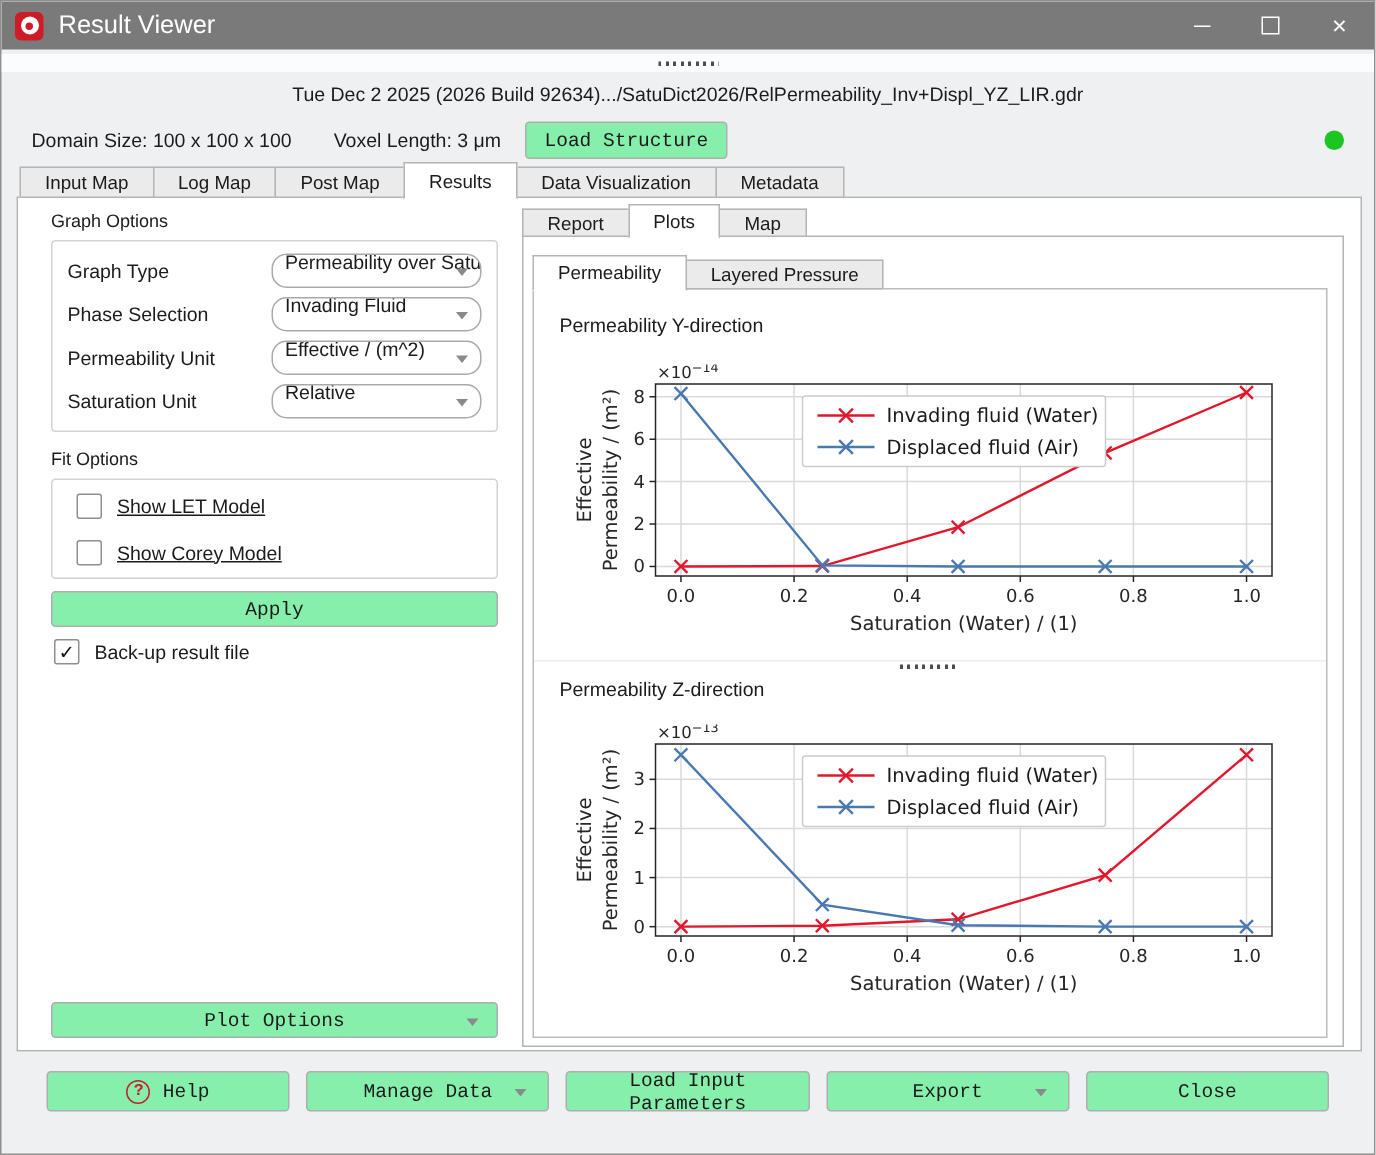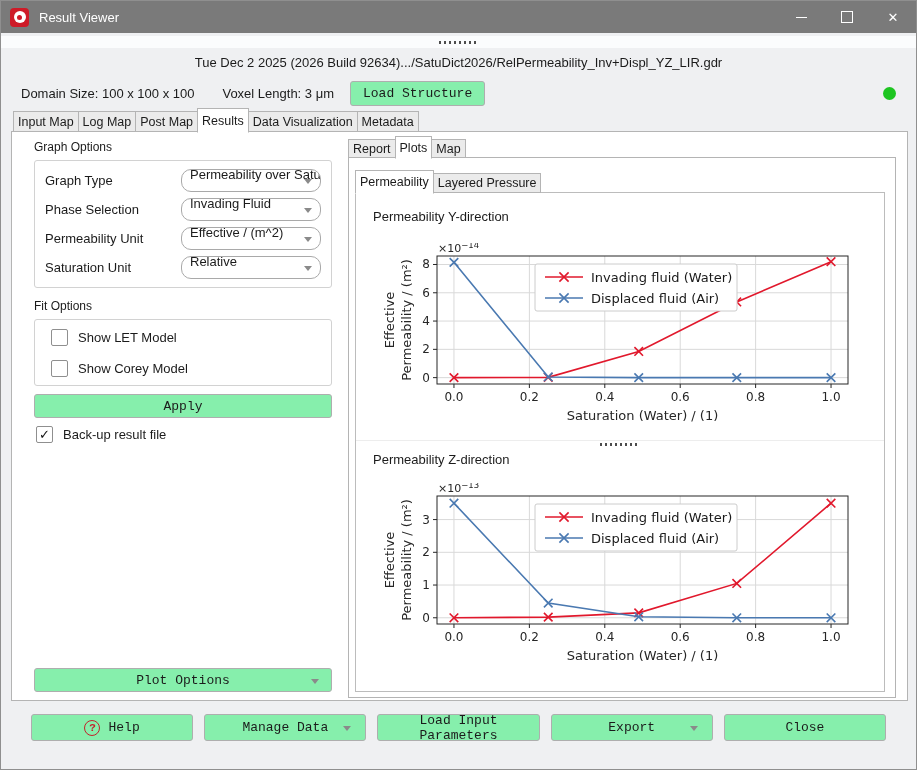--- a/index.html
+++ b/index.html
@@ -7,21 +7,21 @@
        font-family:"Liberation Sans","DejaVu Sans",sans-serif;color:#1b1b1b;
        border:1px solid #8f8f8f;box-sizing:border-box;overflow:hidden;}
 
   
   .titlebar{position:absolute;left:0;top:0;right:0;height:32px;background:#7a7a7a;
             display:flex;align-items:center;}
   .app-icon{width:19px;height:19px;margin-left:9px;background:#ce1b28;border-radius:4px;
             position:relative;flex:0 0 auto;}
   .app-icon::before{content:"";position:absolute;inset:3.5px;background:#fff;border-radius:50%;}
   .app-icon::after{content:"";position:absolute;inset:7px;background:#ce1b28;border-radius:50%;}
-  .title-text{color:#fff;font-size:13px;margin-left:10px;}
+  .title-text{color:#fff;font-size:17px;margin-left:10px;}
   .win-btns{margin-left:auto;display:flex;height:100%;}
   .win-btn{width:46px;display:flex;align-items:center;justify-content:center;color:#fff;}
   .glyph-min{width:11px;height:1px;background:#fff;display:block;}
   .glyph-max{width:10px;height:10px;border:1px solid #fff;display:block;}
   .glyph-close{font-size:13px;line-height:1;}
 
   
   .splitter-h{position:absolute;left:0;right:0;top:35px;height:12px;background:#fbfcfd;
               display:flex;align-items:center;justify-content:center;}
   .dots-h{width:40px;height:3px;
@@ -37,21 +37,21 @@
               display:flex;align-items:center;font-size:13px;}
   .domain-row .sp1{margin-left:28px;}
   .btn{background:#86efac;border:1px solid #aeaeae;border-radius:3px;font-size:13px;
        color:#1b1b1b;display:flex;align-items:center;justify-content:center;
        font-family:Liberation Mono, monospace;box-sizing:border-box;}
   .load-btn{margin-left:16px;height:25px;padding:0 12px;}
   .status-dot{margin-left:auto;width:13px;height:13px;border-radius:50%;}
 
   
   .tabbar{position:absolute;display:flex;align-items:flex-end;}
-  .tab{border:1px solid #b4b4b4;background:#ebebeb;height:21px;padding:0 4px;
+  .tab{border:1px solid #b4b4b4;background:#ebebeb;height:21px;padding:0 16px;
        display:flex;align-items:center;font-size:12.5px;margin-right:-1px;
        box-sizing:border-box;white-space:nowrap;}
   .tab.active{background:#fff;height:25px;border-bottom:1px solid #fff;z-index:6;
               position:relative;margin-bottom:-1px;}
   .main-tabbar{left:12px;top:106px;height:25px;z-index:5;}
 
   
   .results-panel{position:absolute;left:10px;top:130px;width:897px;height:570px;
                  background:#fff;border:1px solid #b4b4b4;box-sizing:border-box;z-index:1;}
 
@@ -62,21 +62,21 @@
   .opt-row{display:flex;align-items:center;justify-content:space-between;height:23px;
            margin-bottom:6px;}
   .opt-row:last-child{margin-bottom:0;}
   .combo{width:140px;height:23px;border:1px solid #a9a9a9;border-radius:10px;background:#fff;
          display:flex;align-items:center;padding:0 22px 12px 8px;position:relative;
          box-sizing:border-box;font-size:13px;white-space:nowrap;overflow:hidden;}
   .combo-arrow{position:absolute;right:8px;top:9px;width:0;height:0;
                border-left:4px solid transparent;border-right:4px solid transparent;
                border-top:5px solid #8a8a8a;}
   .fit-title{margin:11px 0 6px 0;}
-  .chk-row{display:flex;align-items:center;height:18px;margin-bottom:13px;}
+  .chk-row{display:flex;align-items:center;height:18px;margin-bottom:13px;text-decoration:underline;}
   .chk-row:last-child{margin-bottom:0;}
   .chk-box{width:15px;height:15px;border:1px solid #8f8f8f;border-radius:2px;background:#fff;
            margin-left:6px;margin-right:10px;display:flex;align-items:center;
            justify-content:center;font-size:13px;line-height:1;color:#111;flex:0 0 auto;}
   .apply-btn{margin-top:8px;width:100%;height:24px;}
   .backup-row{display:flex;align-items:center;margin-top:7px;height:18px;}
   .backup-row .chk-box{margin-left:2px;}
   .plot-options-btn{position:absolute;left:22px;top:536px;width:298px;height:24px;
                     position:absolute;}
   .plot-options-btn .combo-arrow{top:10px;right:12px;}

